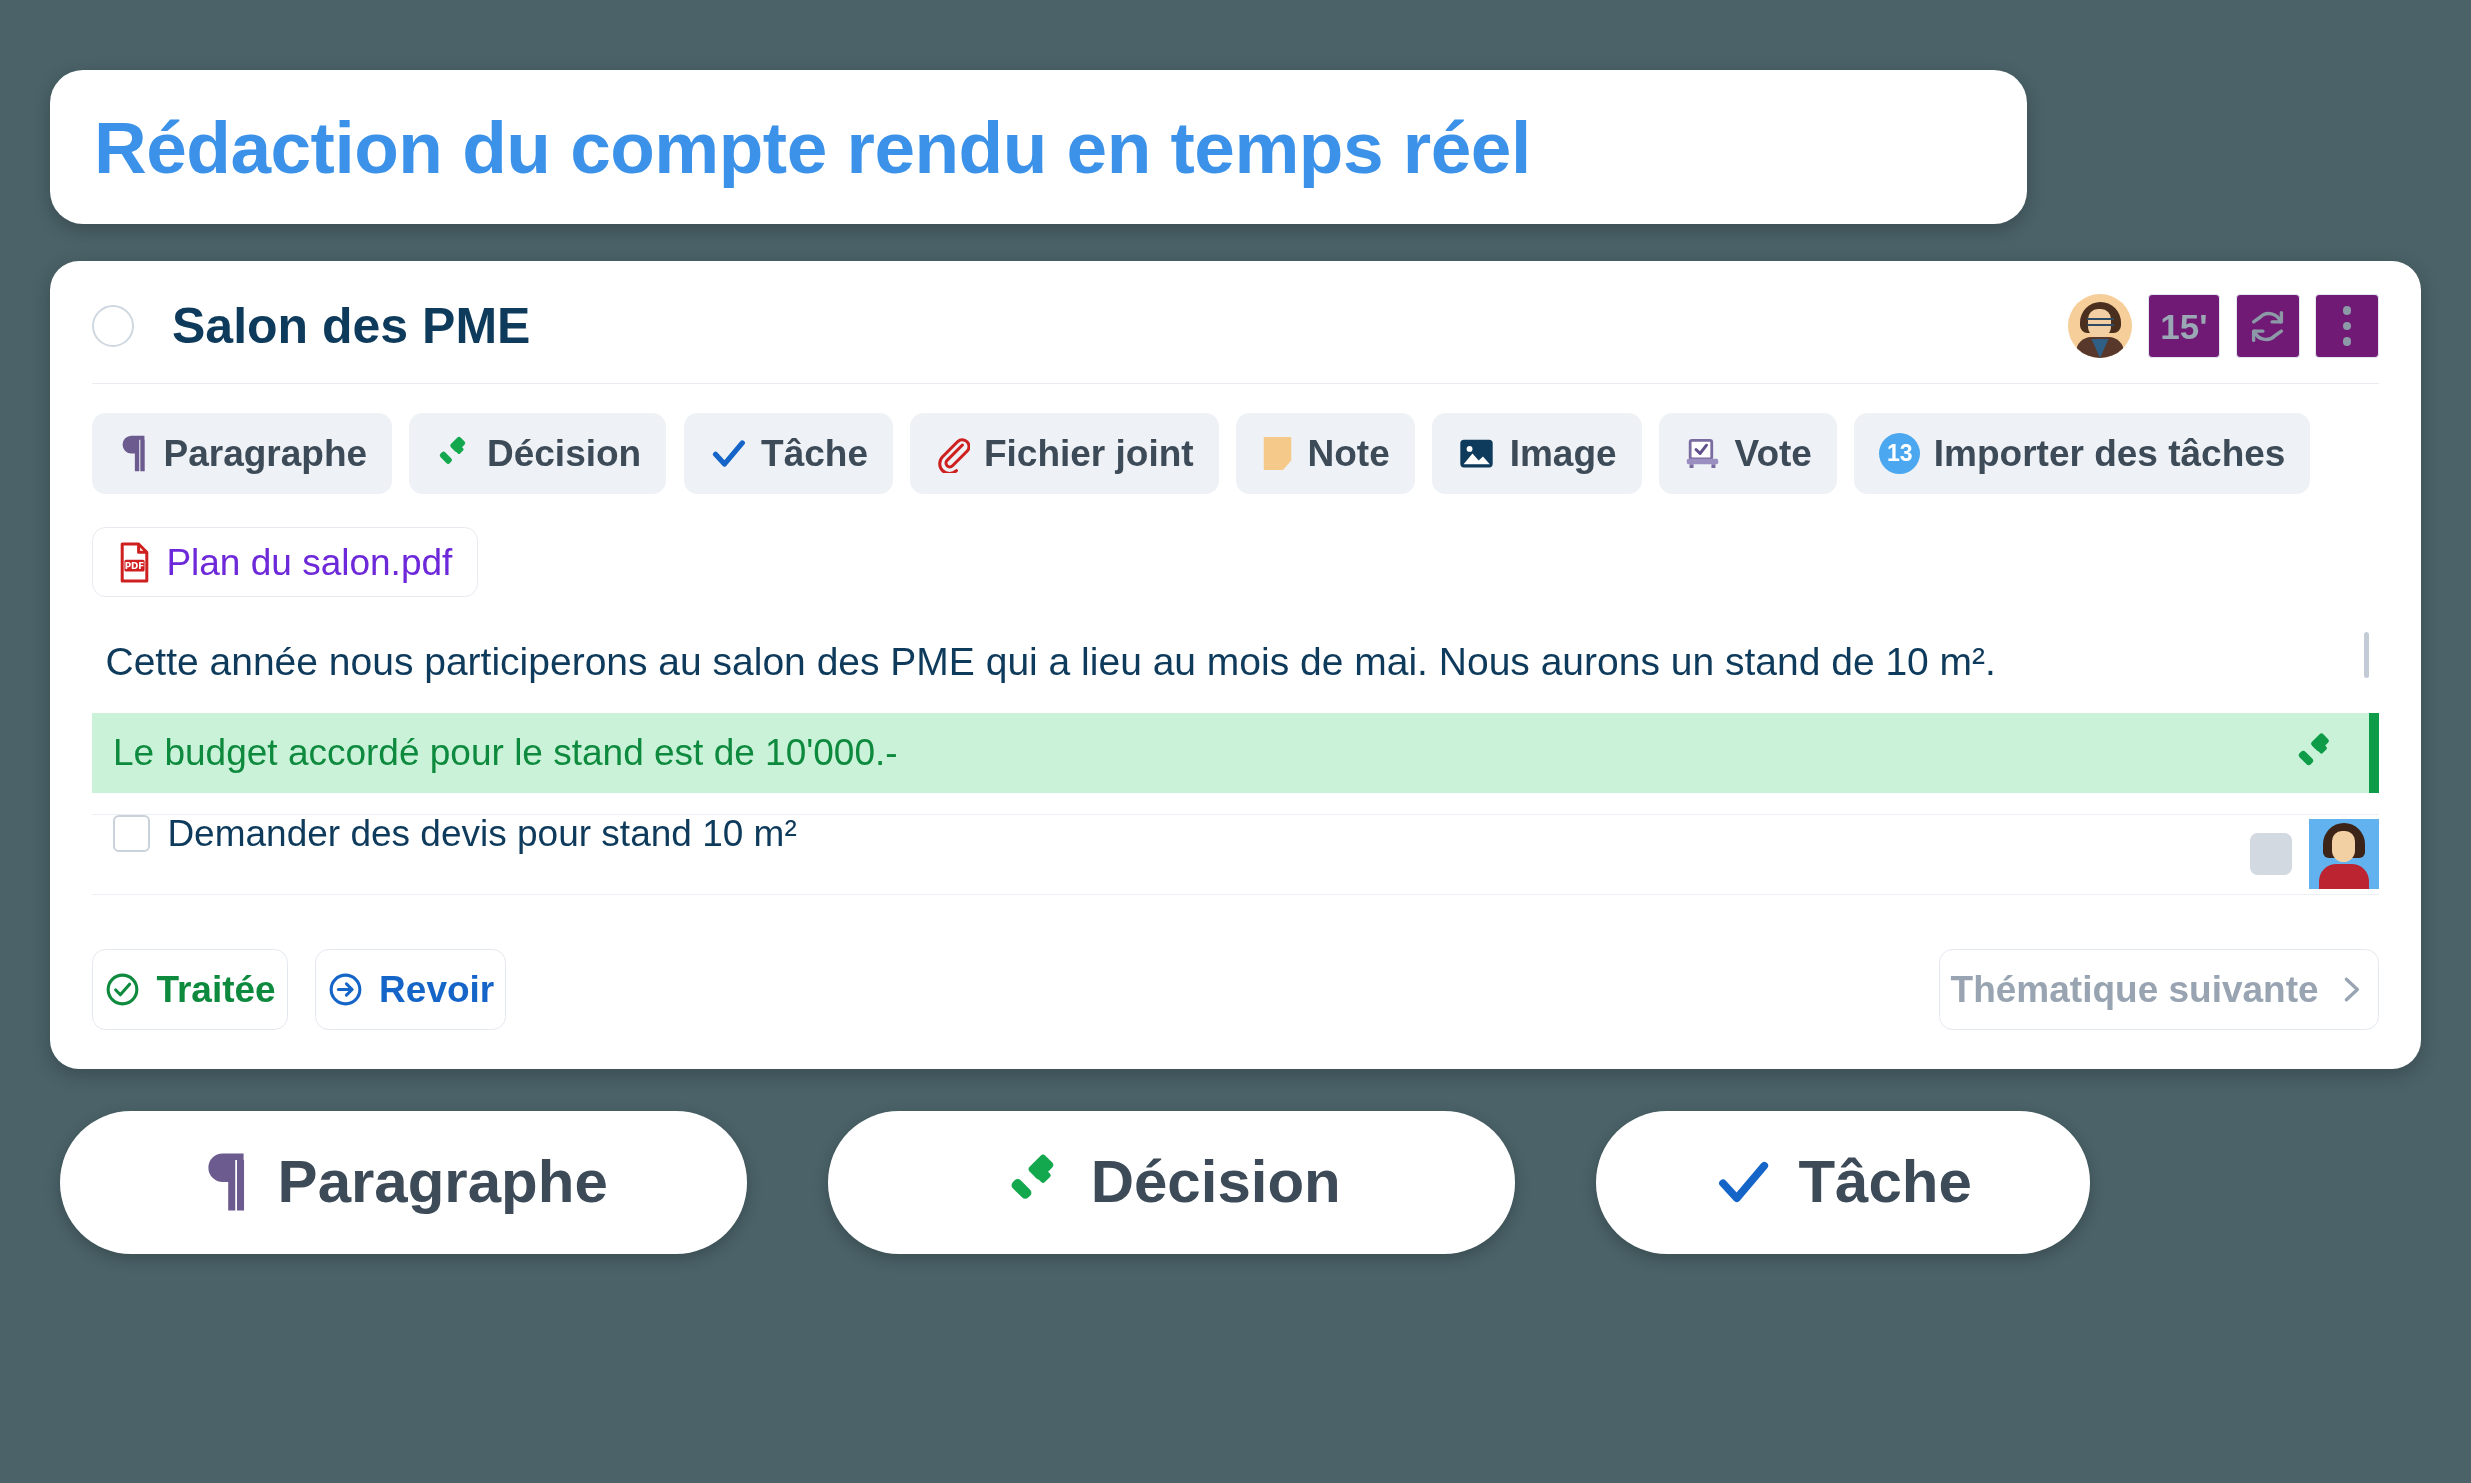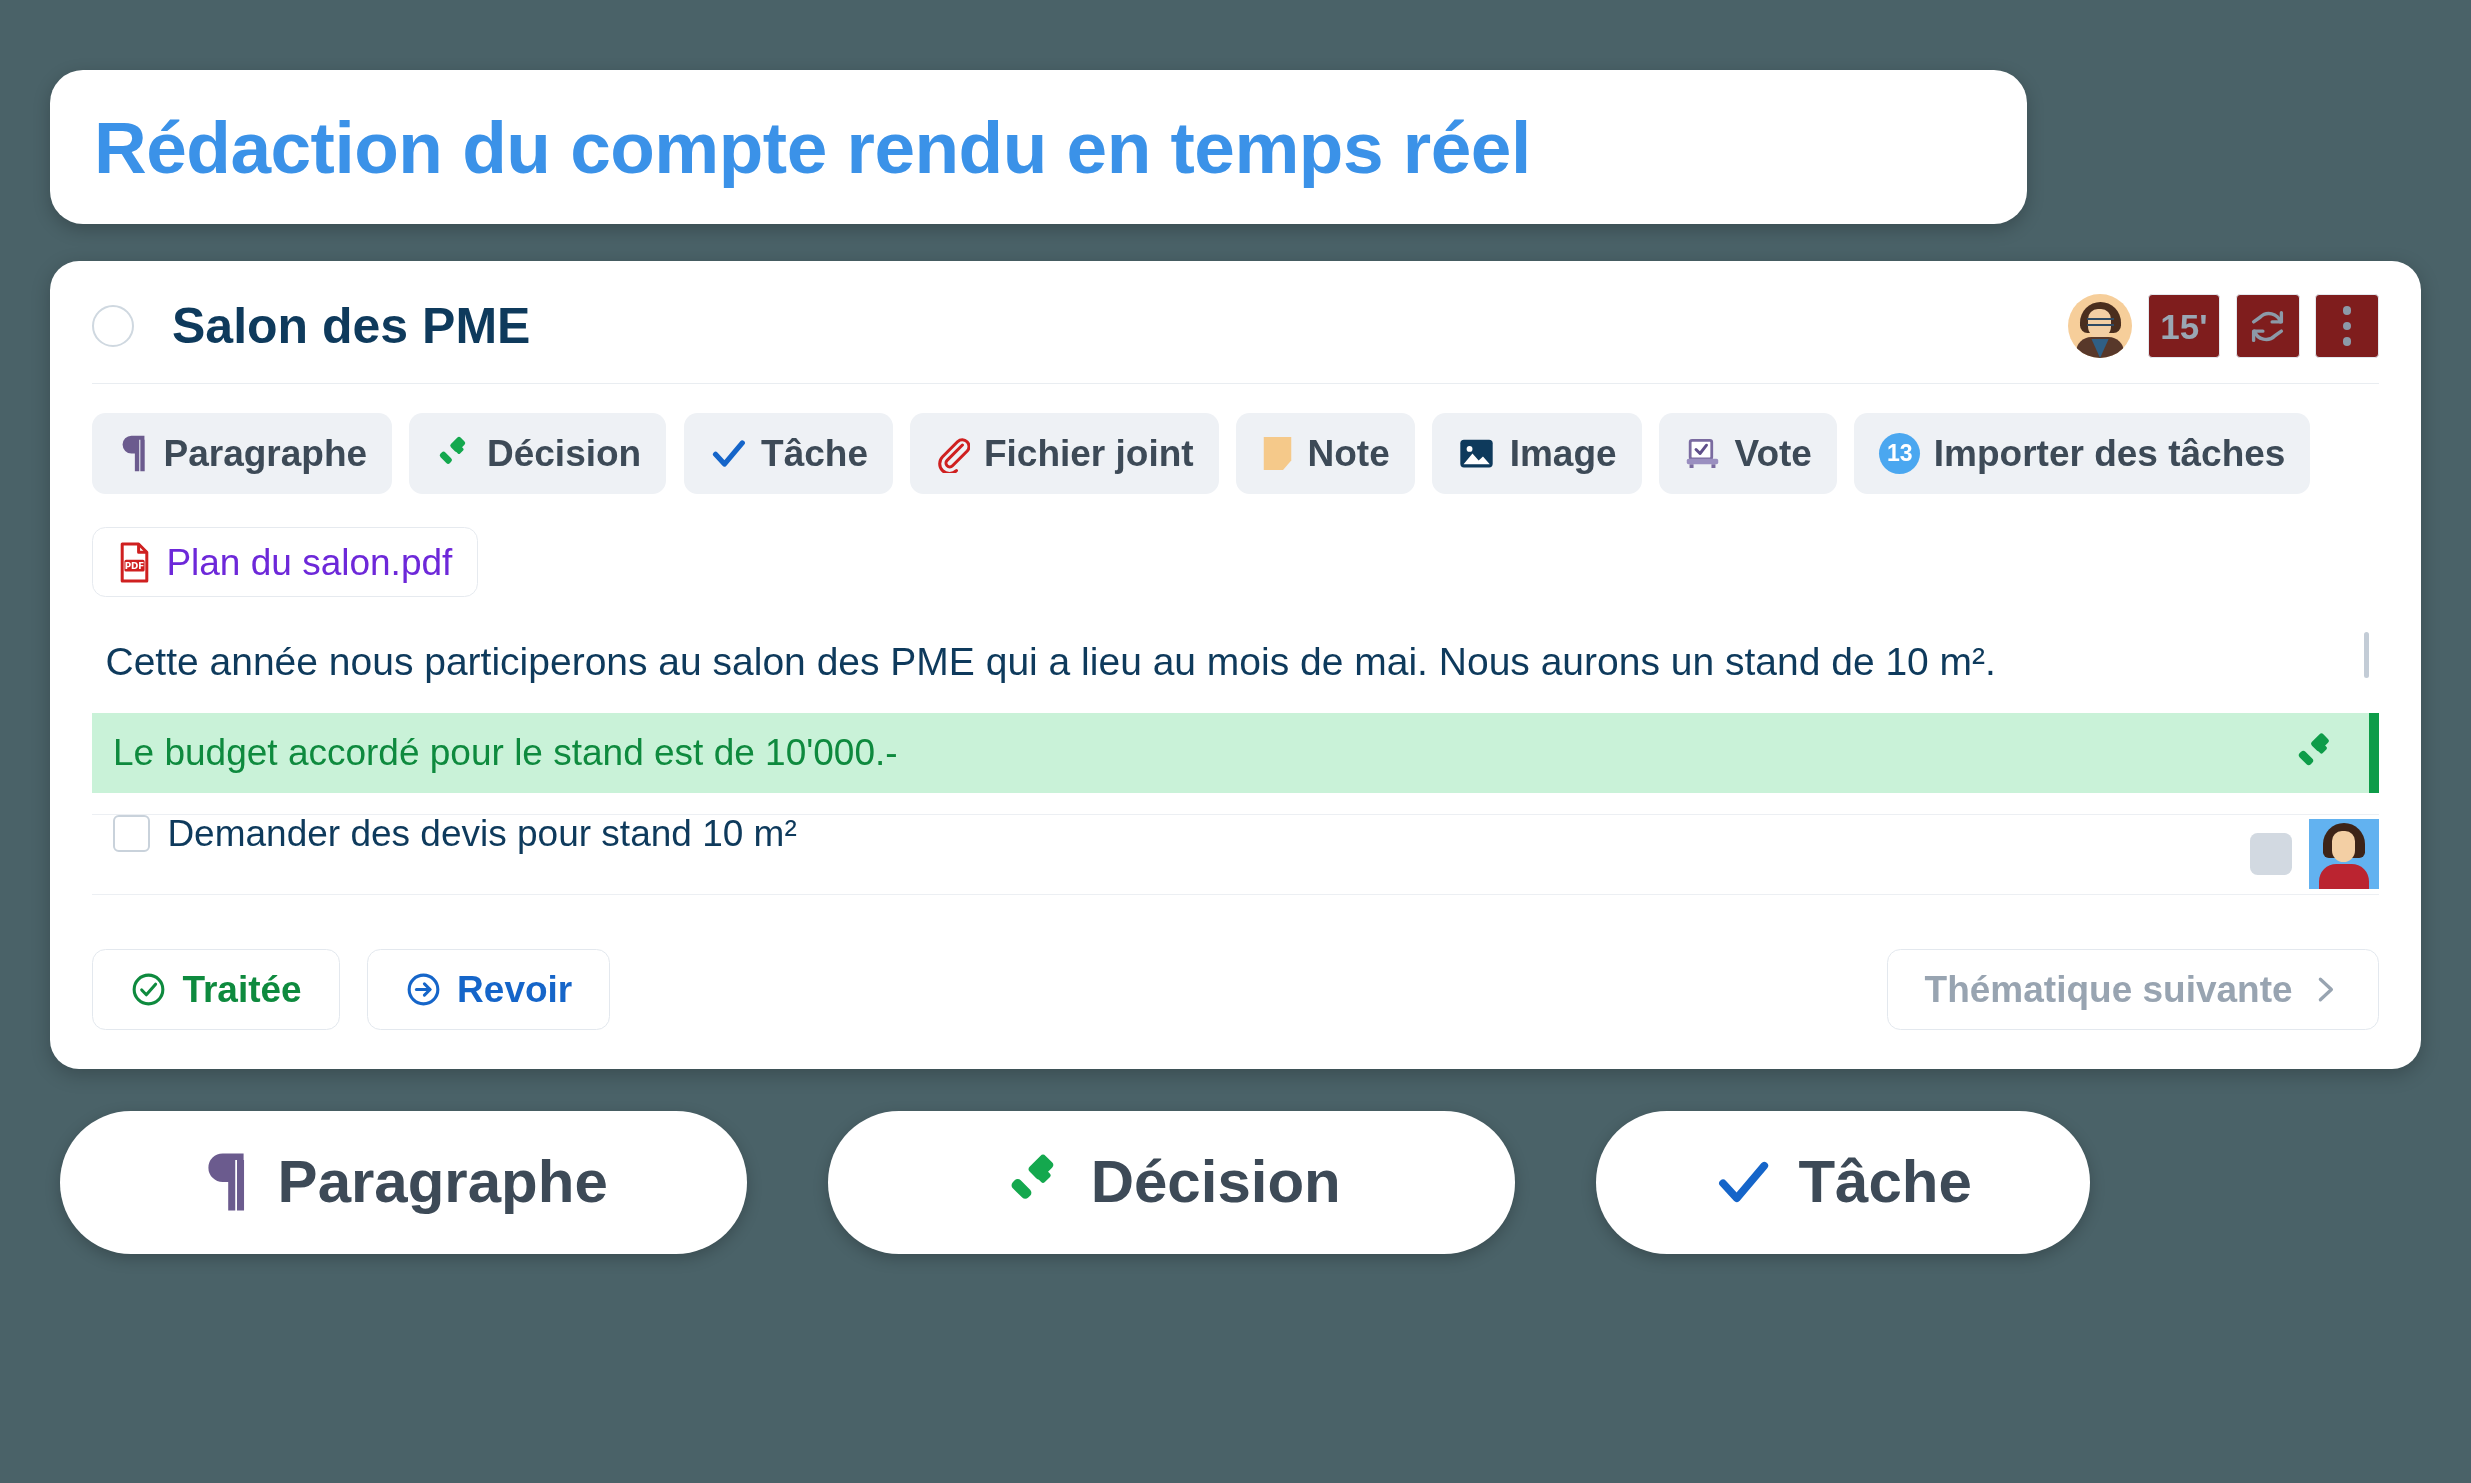--- a/index.html
+++ b/index.html
@@ -126,21 +126,21 @@
     left: 23px; bottom: 0;
     width: 17.4px; height: 19.3px;
     background: #2f5f85;
     clip-path: polygon(50% 100%, 0 0, 100% 0);
   }
   .tool-btn {
     height: 64px;
     min-width: 64px;
     border: 1.9px solid #e3e8ee;
     border-radius: 4px;
-    background: #7f1d1d;
+    background: #701a75;
     display: flex;
     align-items: center;
     justify-content: center;
     box-sizing: border-box;
     padding: 0 11.6px;
   }
   .tool-btn .dur {
     font-size: 35px;
     font-weight: bold;
     color: #9aa7b4;
@@ -330,21 +330,21 @@
     margin-top: 54px;
   }
   .foot-btn {
     border: 1.9px solid #e3e8ee;
     border-radius: 13.5px;
     background: #ffffff;
     height: 81px;
     display: flex;
     align-items: center;
     gap: 15.4px;
-    padding: 0 37px;
+    padding: 0 11px;
     box-sizing: border-box;
     white-space: nowrap;
   }
   .foot-btn + .foot-btn { margin-left: 27px; }
   .foot-btn .lbl { font-size: 37px; font-weight: bold; line-height: 1; }
   .lbl-green { color: #0e8a3e; }
   .lbl-blue  { color: #1565c9; }
   .lbl-grey  { color: #98a4b1; }
   .foot-spacer { flex: 1 1 auto; }
 

